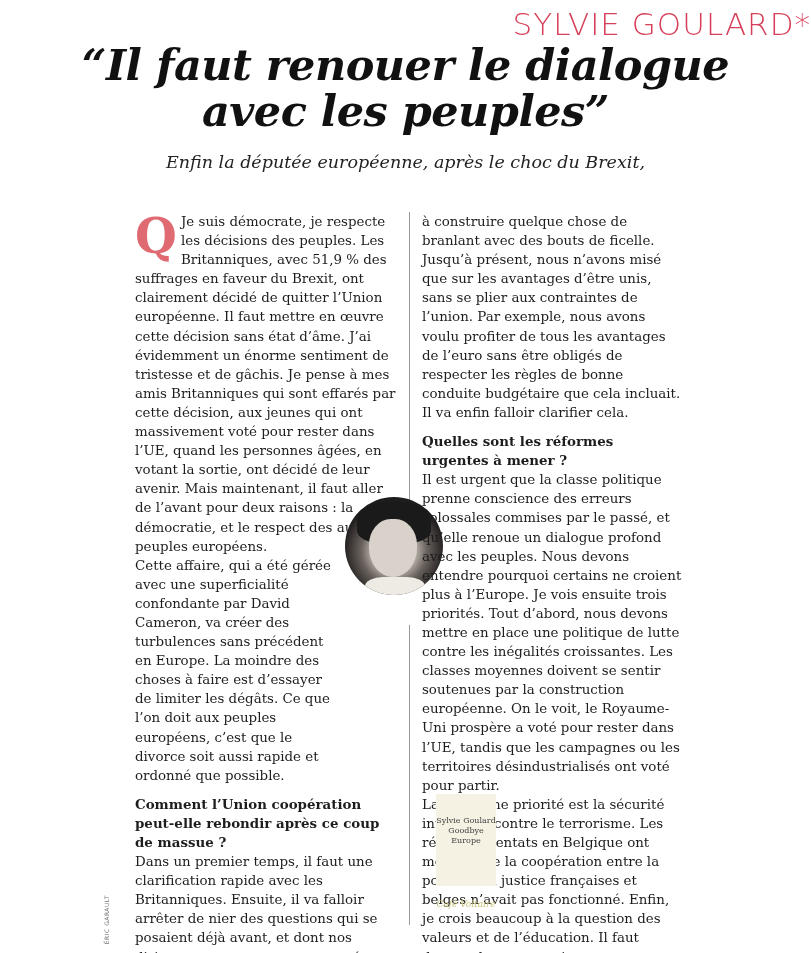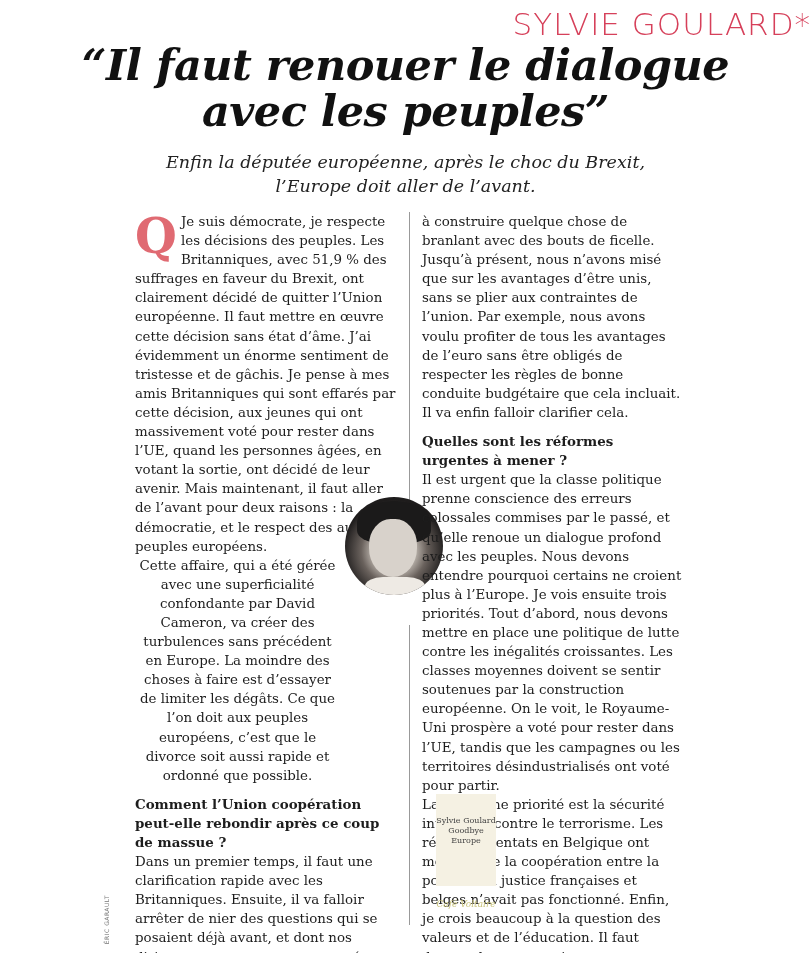--- a/index.html
+++ b/index.html
@@ -26,27 +26,26 @@
 </head>
 <body>
 
 <div class="kicker">SYLVIE GOULARD*</div>
 <div class="headline">
   <div>“Il faut renouer le dialogue</div>
   <div>avec les peuples”</div>
 </div>
 <div class="standfirst">
   <div>Enfin la députée européenne, après le choc du Brexit,</div>
-  <div>l’Europe doit aller de l’avant.</div>
 </div>
 
 <div class="col col1">
   <span class="dropcap">Q</span>
   <p>Je suis démocrate, je respecte les décisions des peuples. Les Britanniques, avec 51,9 % des suffrages en faveur du Brexit, ont clairement décidé de quitter l’Union européenne. Il faut mettre en œuvre cette décision sans état d’âme. J’ai évidemment un énorme sentiment de tristesse et de gâchis. Je pense à mes amis Britanniques qui sont effarés par cette décision, aux jeunes qui ont massivement voté pour rester dans l’UE, quand les personnes âgées, en votant la sortie, ont décidé de leur avenir. Mais maintenant, il faut aller de l’avant pour deux raisons : la démocratie, et le respect des autres peuples européens.</p>
-  <p style="width:205px;text-align:center;">Cette affaire, qui a été gérée avec une superficialité confondante par David Cameron, va créer des turbulences sans précédent en Europe. La moindre des choses à faire est d’essayer de limiter les dégâts. Ce que l’on doit aux peuples européens, c’est que le divorce soit aussi rapide et ordonné que possible.</p>
+  <p style="width:205px;">Cette affaire, qui a été gérée avec une superficialité confondante par David Cameron, va créer des turbulences sans précédent en Europe. La moindre des choses à faire est d’essayer de limiter les dégâts. Ce que l’on doit aux peuples européens, c’est que le divorce soit aussi rapide et ordonné que possible.</p>
   <p class="q">Comment l’Union coopération peut-elle rebondir après ce coup de massue ?</p>
   <p>Dans un premier temps, il faut une clarification rapide avec les Britanniques. Ensuite, il va falloir arrêter de nier des questions qui se posaient déjà avant, et dont nos dirigeants ne se sont pas emparés, par crainte des populismes. Il faut donner à la zone euro des structures démocratiques qui lui permettent de décider, ainsi qu’un budget permettant un minimum de convergences sociales et fiscales. L’UE doit être capable de résister face à la Chine, d’être une voix forte sur la protection des données, sur des enjeux économiques mais aussi des enjeux de société. On n’y arrivera pas si on continue</p>
 </div>
 
 <div class="sep" style="top:212px;height:292px;"></div>
 <div class="sep" style="top:625px;height:300px;"></div>
 
 <div class="portrait">
   <div class="hair"></div>
   <div class="face"></div>

